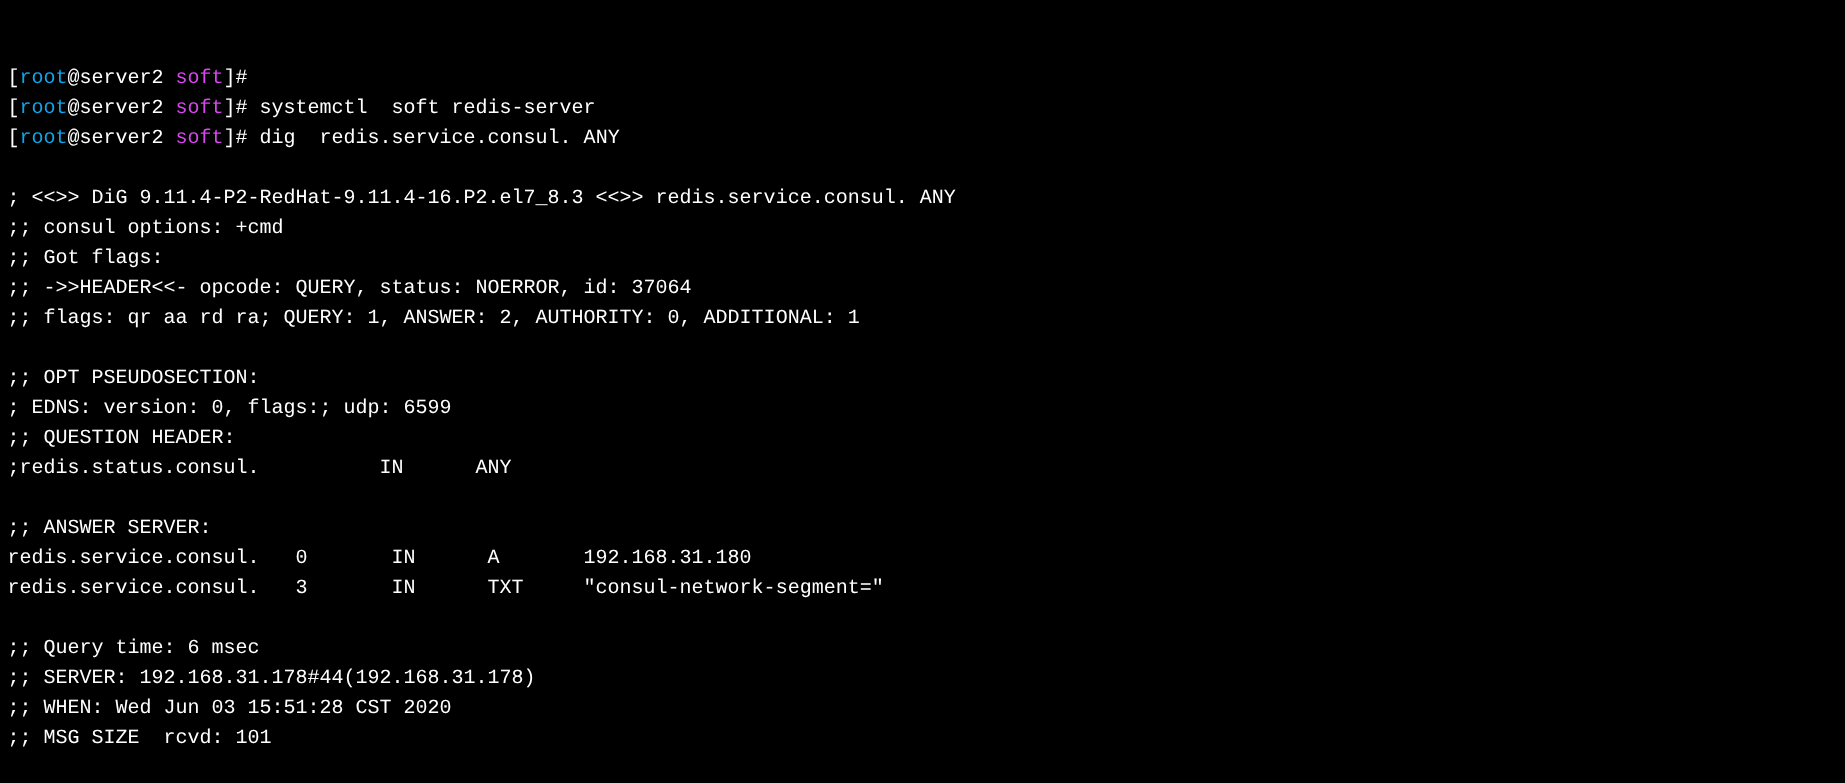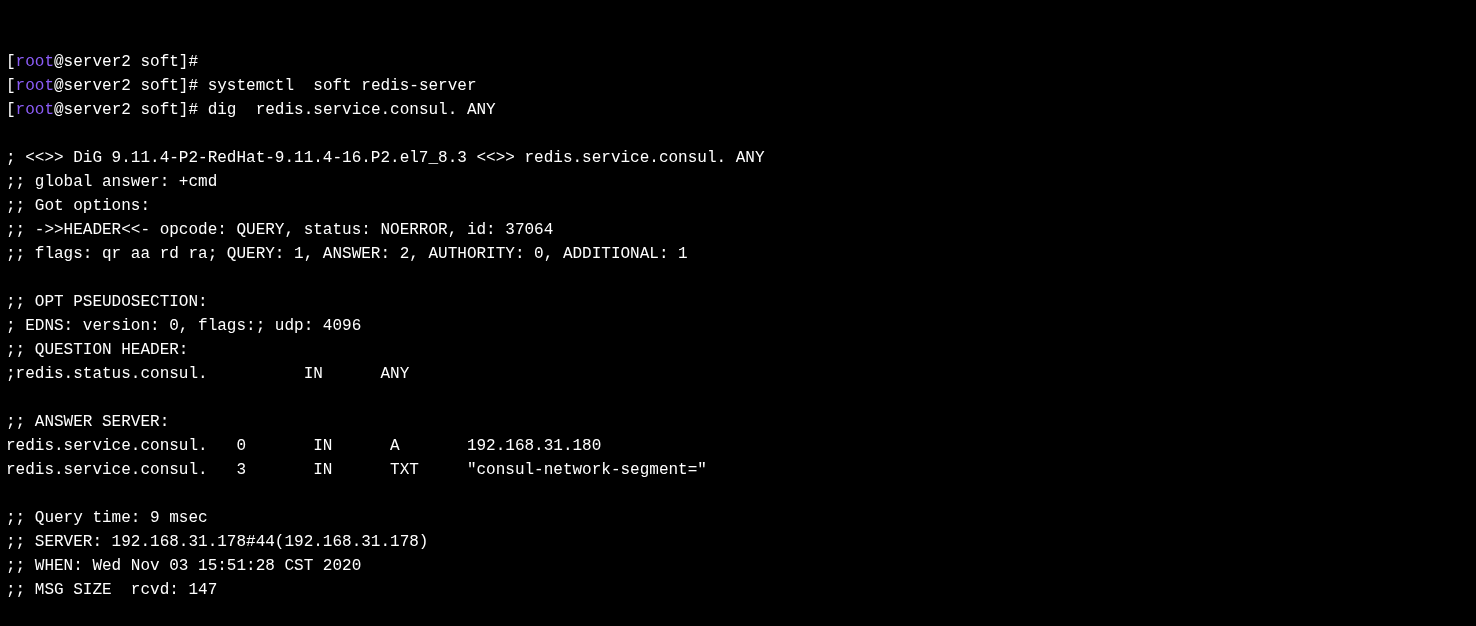--- a/index.html
+++ b/index.html
@@ -8,46 +8,46 @@
       font-family: "Consolas", "Monaco", "Courier New", monospace;
       font-size: 16px;
       line-height: 1.5;
       margin: 0;
       padding: 2px 6px;
       white-space: pre;
       position: relative;
       min-height: 626px;
       box-sizing: border-box;
     }
-    .magenta { color: #8b5cf6; margin-top: 29px; }
-    .yellow { color: #ffffff; }
+    .magenta { color: #0ea5e9; margin-top: 29px; }
+    .yellow { color: #d946ef; }
     .bracket { color: #ffffff; }
   </style>
 </head>
 <body>
 
 <div><span><span class="bracket">[</span><span class="magenta">root</span><span>@server2 </span><span class="yellow">soft</span><span class="bracket">]# </span></span>
 <span><span class="bracket">[</span><span class="magenta">root</span><span>@server2 </span><span class="yellow">soft</span><span class="bracket">]# </span><span>systemctl  soft redis-server</span></span>
 <span><span class="bracket">[</span><span class="magenta">root</span><span>@server2 </span><span class="yellow">soft</span><span class="bracket">]# </span><span>dig  redis.service.consul. ANY</span></span>
 <span></span>
 <span>; &lt;&lt;&gt;&gt; DiG 9.11.4-P2-RedHat-9.11.4-16.P2.el7_8.3 &lt;&lt;&gt;&gt; redis.service.consul. ANY</span>
-<span>;; global answer: +cmd</span>
-<span>;; Got options:</span>
+<span>;; consul options: +cmd</span>
+<span>;; Got flags:</span>
 <span>;; -&gt;&gt;HEADER&lt;&lt;- opcode: QUERY, status: NOERROR, id: 37064</span>
 <span>;; flags: qr aa rd ra; QUERY: 1, ANSWER: 2, AUTHORITY: 0, ADDITIONAL: 1</span>
 <span></span>
 <span>;; OPT PSEUDOSECTION:</span>
-<span>; EDNS: version: 0, flags:; udp: 4096</span>
+<span>; EDNS: version: 0, flags:; udp: 6599</span>
 <span>;; QUESTION HEADER:</span>
 <span>;redis.status.consul.          IN      ANY</span>
 <span></span>
 <span>;; ANSWER SERVER:</span>
 <span>redis.service.consul.   0       IN      A       192.168.31.180</span>
 <span>redis.service.consul.   3       IN      TXT     "consul-network-segment="</span>
 <span></span>
-<span>;; Query time: 9 msec</span>
+<span>;; Query time: 6 msec</span>
 <span>;; SERVER: 192.168.31.178#44(192.168.31.178)</span>
-<span>;; WHEN: Wed Nov 03 15:51:28 CST 2020</span>
-<span>;; MSG SIZE  rcvd: 147</span>
+<span>;; WHEN: Wed Jun 03 15:51:28 CST 2020</span>
+<span>;; MSG SIZE  rcvd: 101</span>
 <span></span>
 </div>
 
 
 
 </body></html>

